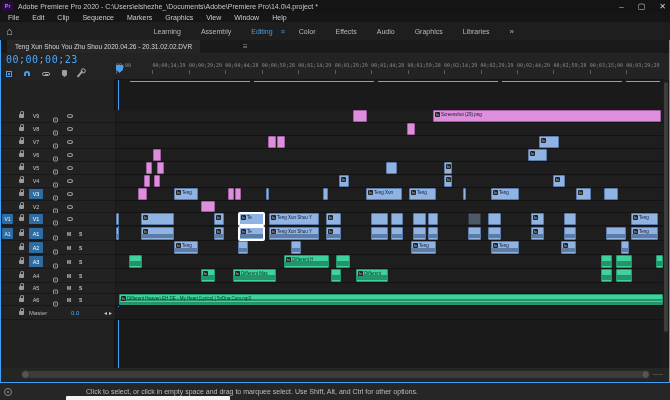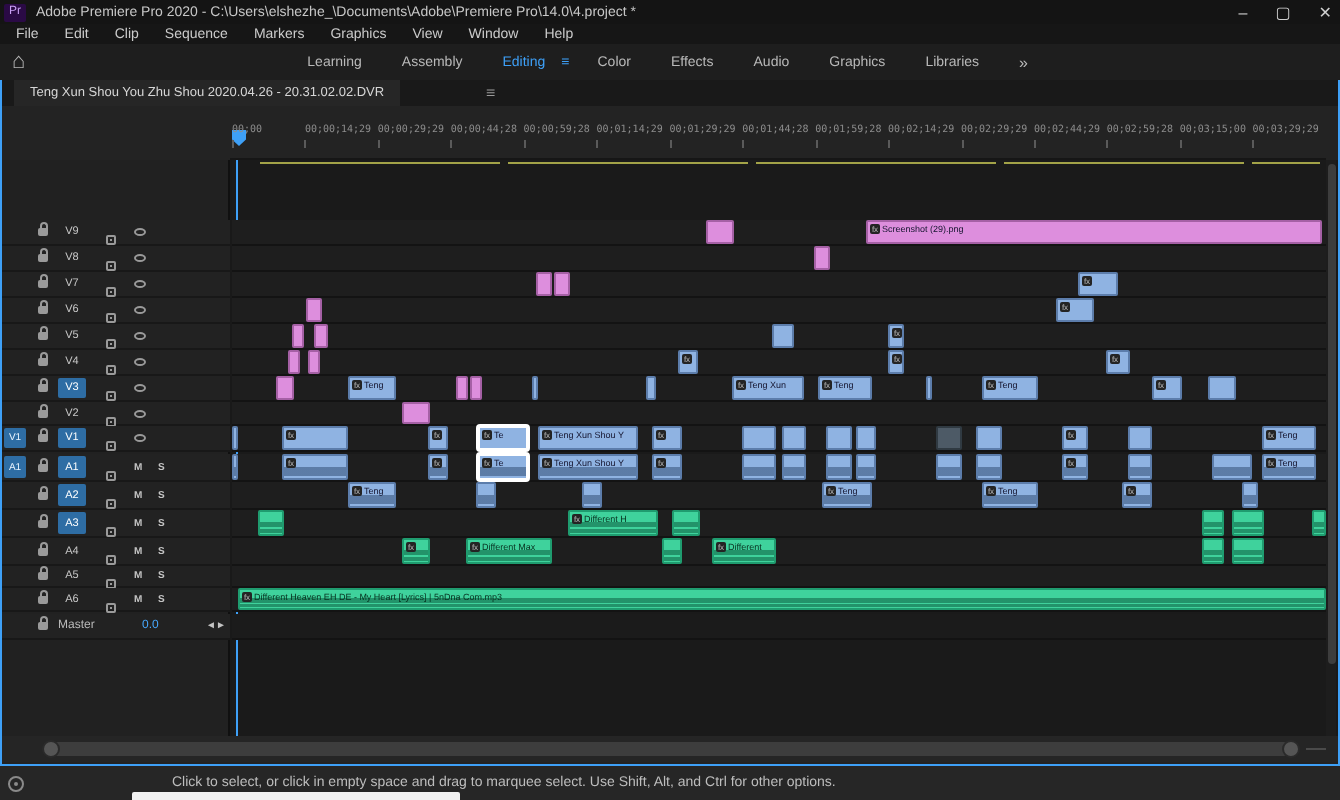--- a/index.html
+++ b/index.html
@@ -152,20 +152,30 @@
       </div>
     <span id="ws-overflow">»</span>
   </div>
 
   <div id="panel">
     <div id="seqtabs">
       <div id="seqtab">Teng Xun Shou You Zhu Shou 2020.04.26 - 20.31.02.02.DVR</div>
       <span id="panel-menu-icon">≡</span>
     </div>
 
+    <div id="tcarea">
+      <div id="timecode">00;00;00;23</div>
+      <div id="tbicons">
+        <span class="i-nest"></span>
+        <span class="i-snap"></span>
+        <span class="i-link"></span>
+        <span class="i-marker"></span>
+        <span class="i-wrench"></span>
+      </div>
+    </div>
 
     <div id="ruler">
       <div id="ph-marker"></div>
     <div class="tick" style="left: 1px;">00;00</div>
         <div class="tick" style="left: 37.45px;">00;00;14;29</div>
         <div class="tick" style="left: 73.9px;">00;00;29;29</div>
         <div class="tick" style="left: 110.35px;">00;00;44;28</div>
         <div class="tick" style="left: 146.8px;">00;00;59;28</div>
         <div class="tick" style="left: 183.25px;">00;01;14;29</div>
         <div class="tick" style="left: 219.7px;">00;01;29;29</div>

